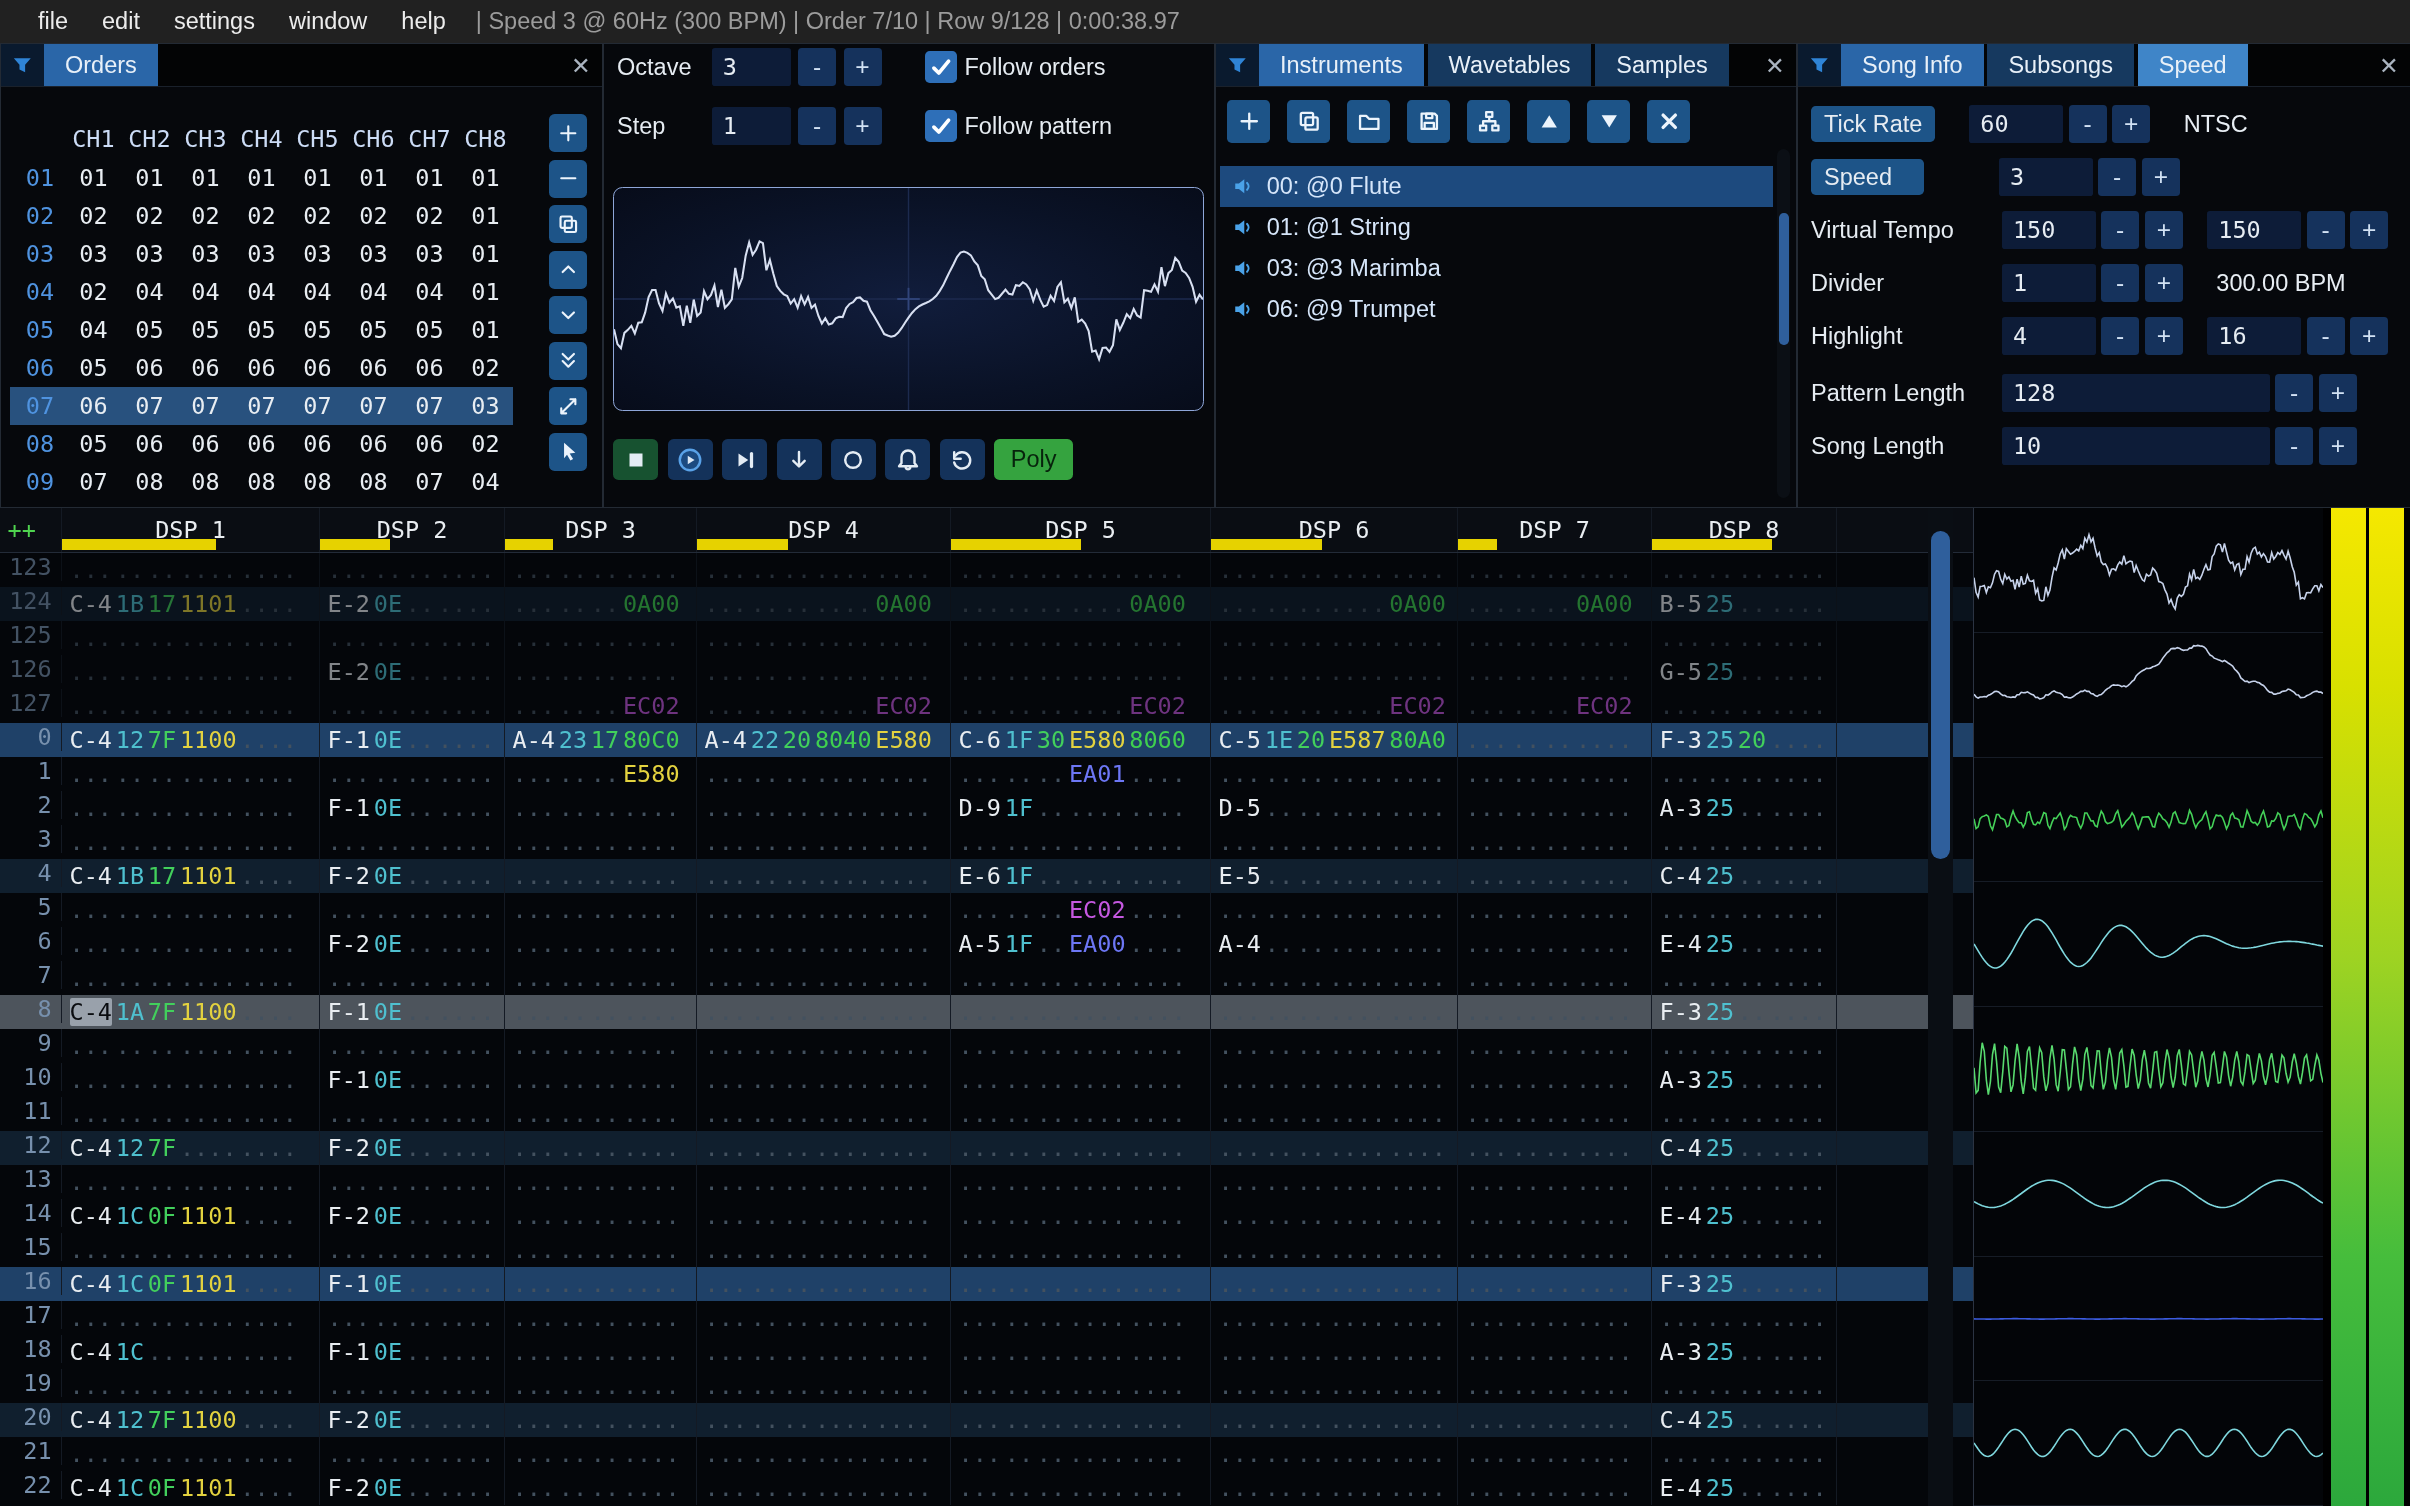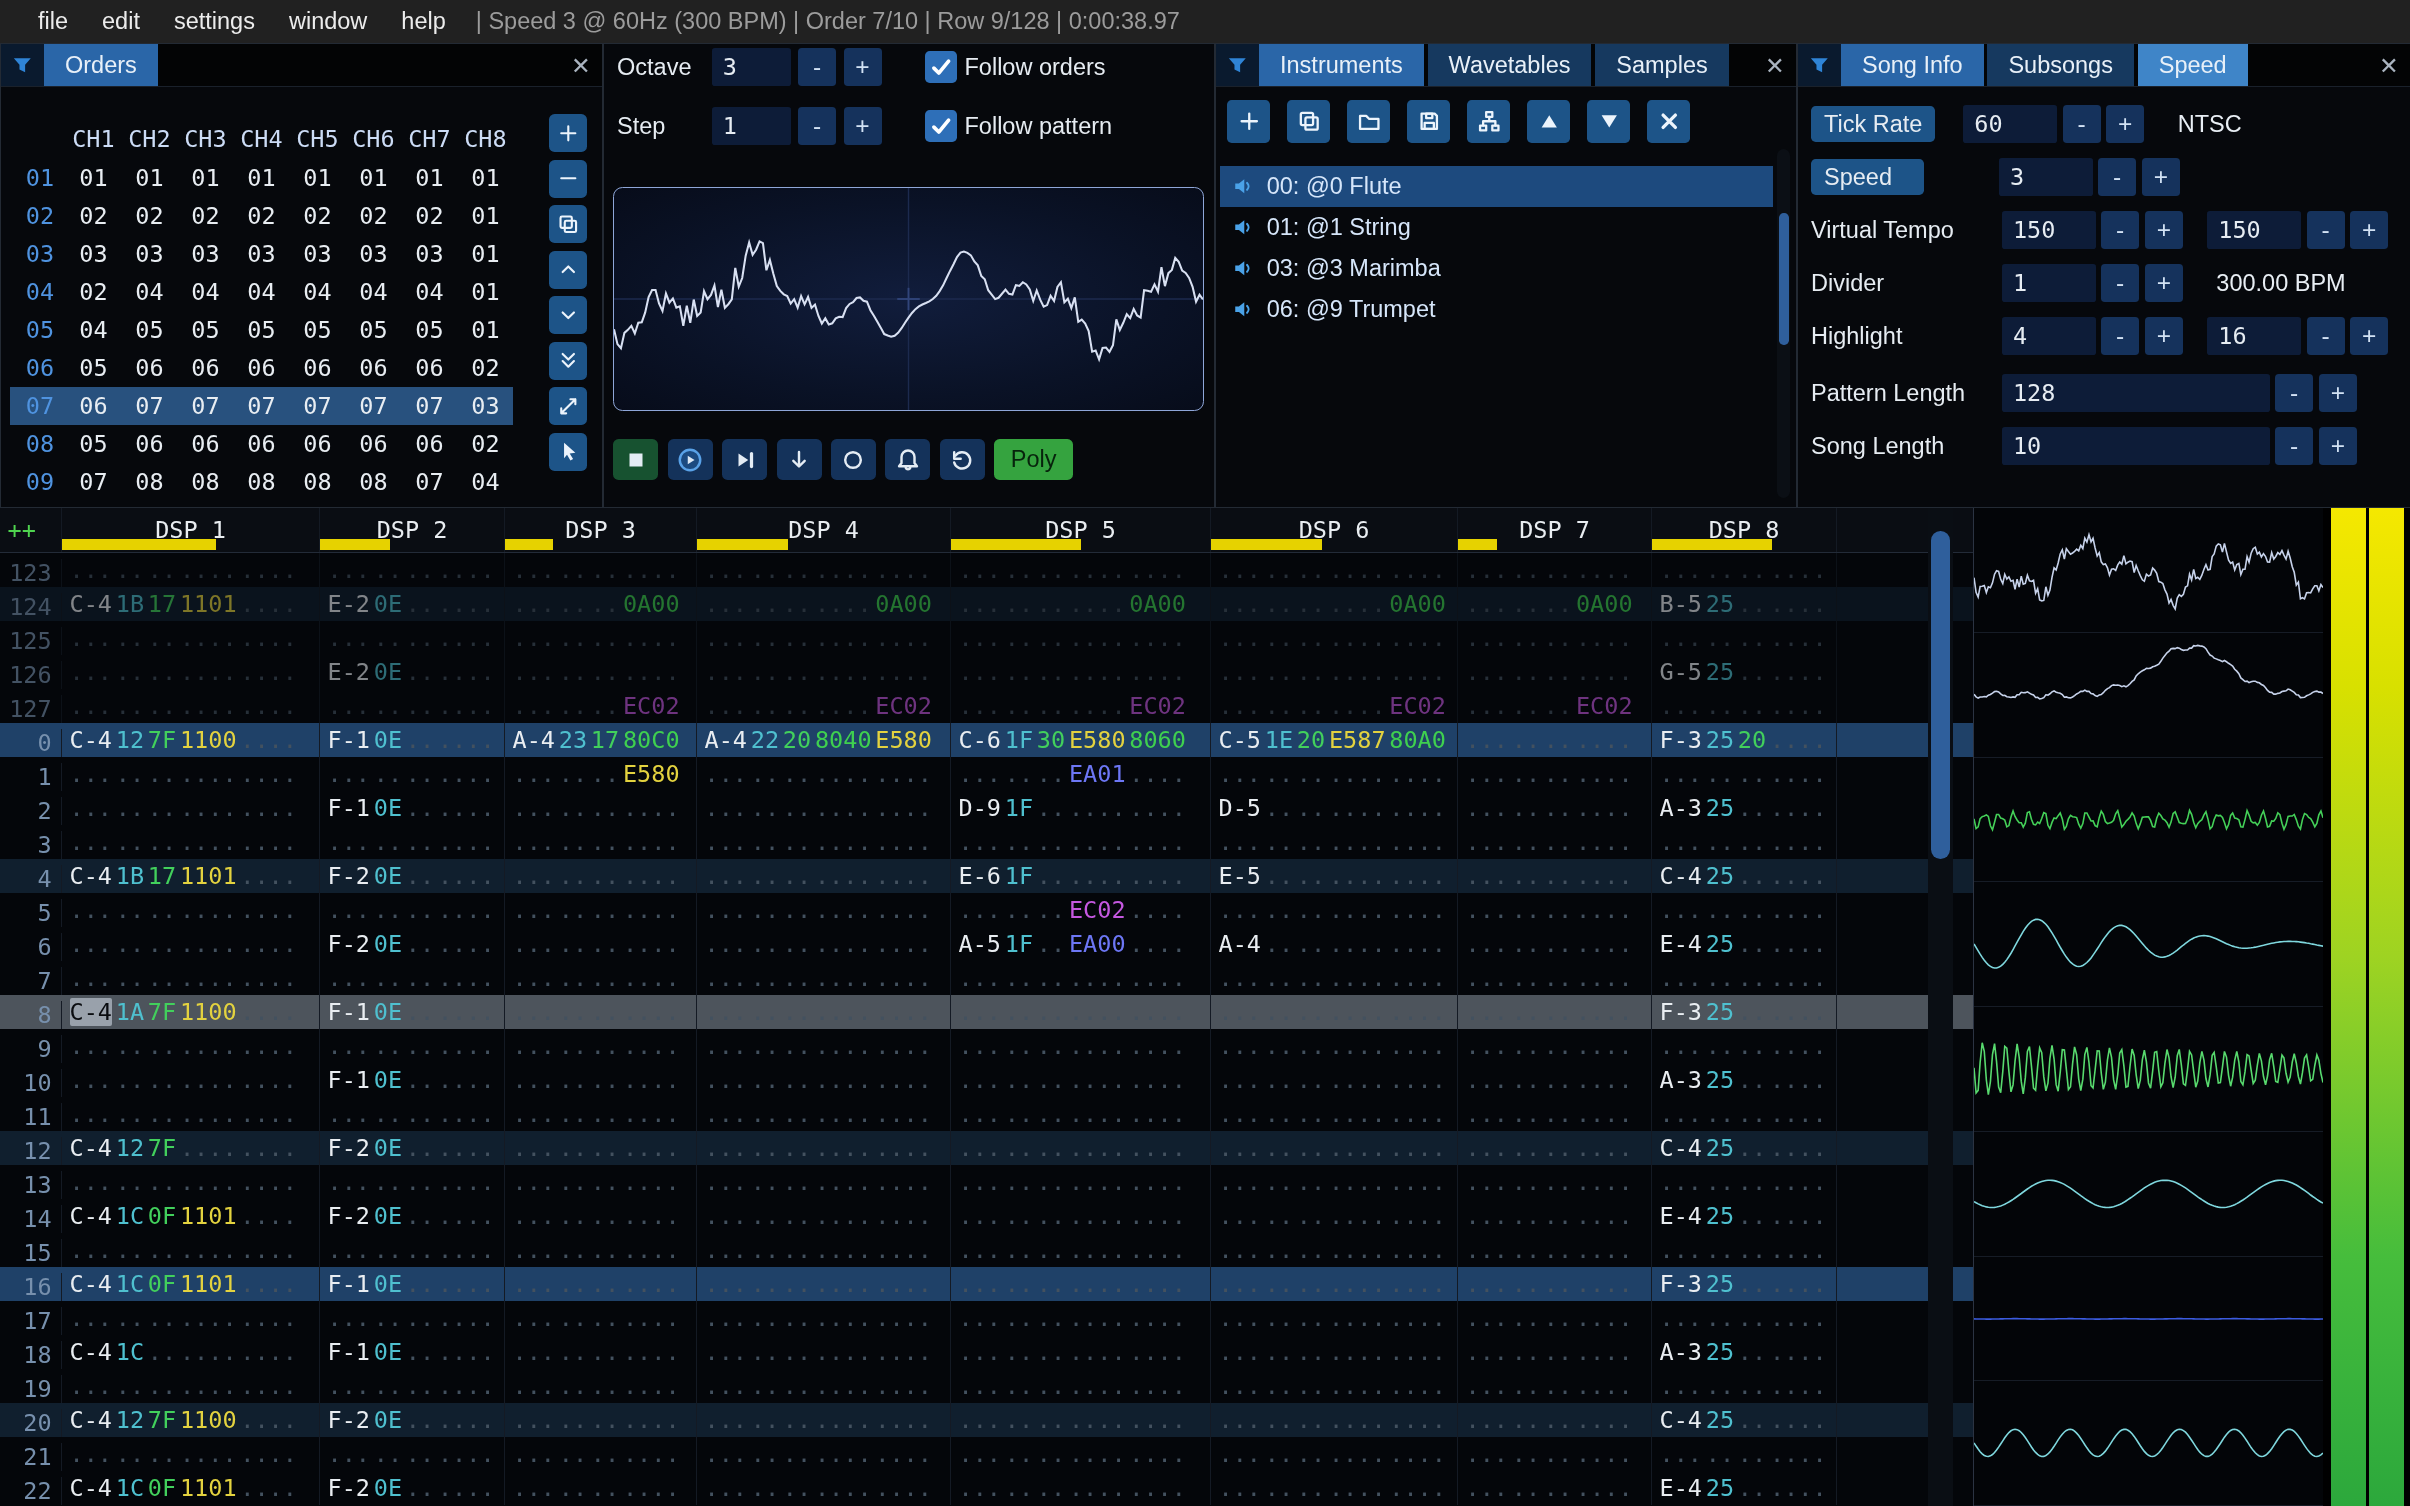--- a/index.html
+++ b/index.html
@@ -52,34 +52,34 @@
 .ispk,.iradio{display:flex;align-items:center;color:#4aa2e8}
 .iradio{color:#e8eef4}
 #instr-scroll{position:absolute;right:5.6px;top:105px;bottom:9.4px;width:13px;background:#0b0f15;border-radius:6.6px}
 #instr-thumb{position:absolute;left:1.9px;right:1.9px;top:64px;height:132px;background:#2f5f9c;border-radius:4.7px}
 
 
 #sinfo-rows{position:absolute;left:13px;top:60px;right:7.5px}
 .srow{height:40px;display:flex;align-items:center;gap:5.6px;font-size:23.5px;margin-bottom:13px}
 .srow.sgap{margin-top:17px}
 .slbl{width:185px}
-.slblbtn{width:auto;min-width:113px;background:#1d5488;border-radius:4.7px;padding:4.7px 13px;margin-right:22px}
+.slblbtn{width:auto;min-width:113px;background:#1d5488;border-radius:4.7px;padding:4.7px 13px;margin-right:28px}
 .slblbtn.w1{margin-right:69px}
 .sinp{height:38px;background:#0d1c38;display:flex;align-items:center;padding-left:11.3px;border-radius:2.8px;font-family:"DejaVu Sans Mono",monospace}
 .sgapx{display:inline-block;width:13px}
 .stext{margin-left:9.4px;color:#e8eef4}
 
 
 #pattern{position:absolute;left:0;top:508px;width:1973px;height:998px;background:#04060a;font-size:23.5px;overflow:hidden}
 .phead{display:flex;height:45px;background:#0a0d13;border-bottom:0.9px solid #232b38;align-items:stretch}
 .pgut{width:62px;flex:none;text-align:right;padding-right:9.4px;color:#7790ad;border-right:0.9px solid #141a24}
 .pcorner{color:#4fd44f;text-align:left;padding-left:7.5px;display:flex;align-items:center}
 .phc{position:relative;display:flex;align-items:center;justify-content:center;border-right:0.9px solid #141a24;color:#e9edf1;flex:none}
 .vu{position:absolute;left:0;bottom:1.9px;height:11.3px;background:#e6d200}
-.prow{display:flex;height:34px;align-items:flex-end}
+.prow{display:flex;height:34px;align-items:flex-start}
 .prow.h4{background:#101f2e}
 .prow.h16{background:#1f4168}
 .prow.cur{background:#4d545c}
 .prow.prev{opacity:.55}
 .pcell{flex:none;display:flex;align-items:center;padding-left:7.5px;border-right:0.9px solid #141a24;height:34px;overflow:hidden}
 .sl{margin-right:3.8px;white-space:pre}
 .sl:last-child{margin-right:0}
 .nt{color:#e9edf1}.in{color:#4fc0cf}.vl{color:#42d05c}.ds{color:#43515f}
 .fy{color:#e3d23f}.fg{color:#3fd04f}.fm{color:#c558e0}.fb{color:#6d77f5}
 .curc{background:#99a1ab;color:#0a0c10;border-radius:1.9px}

